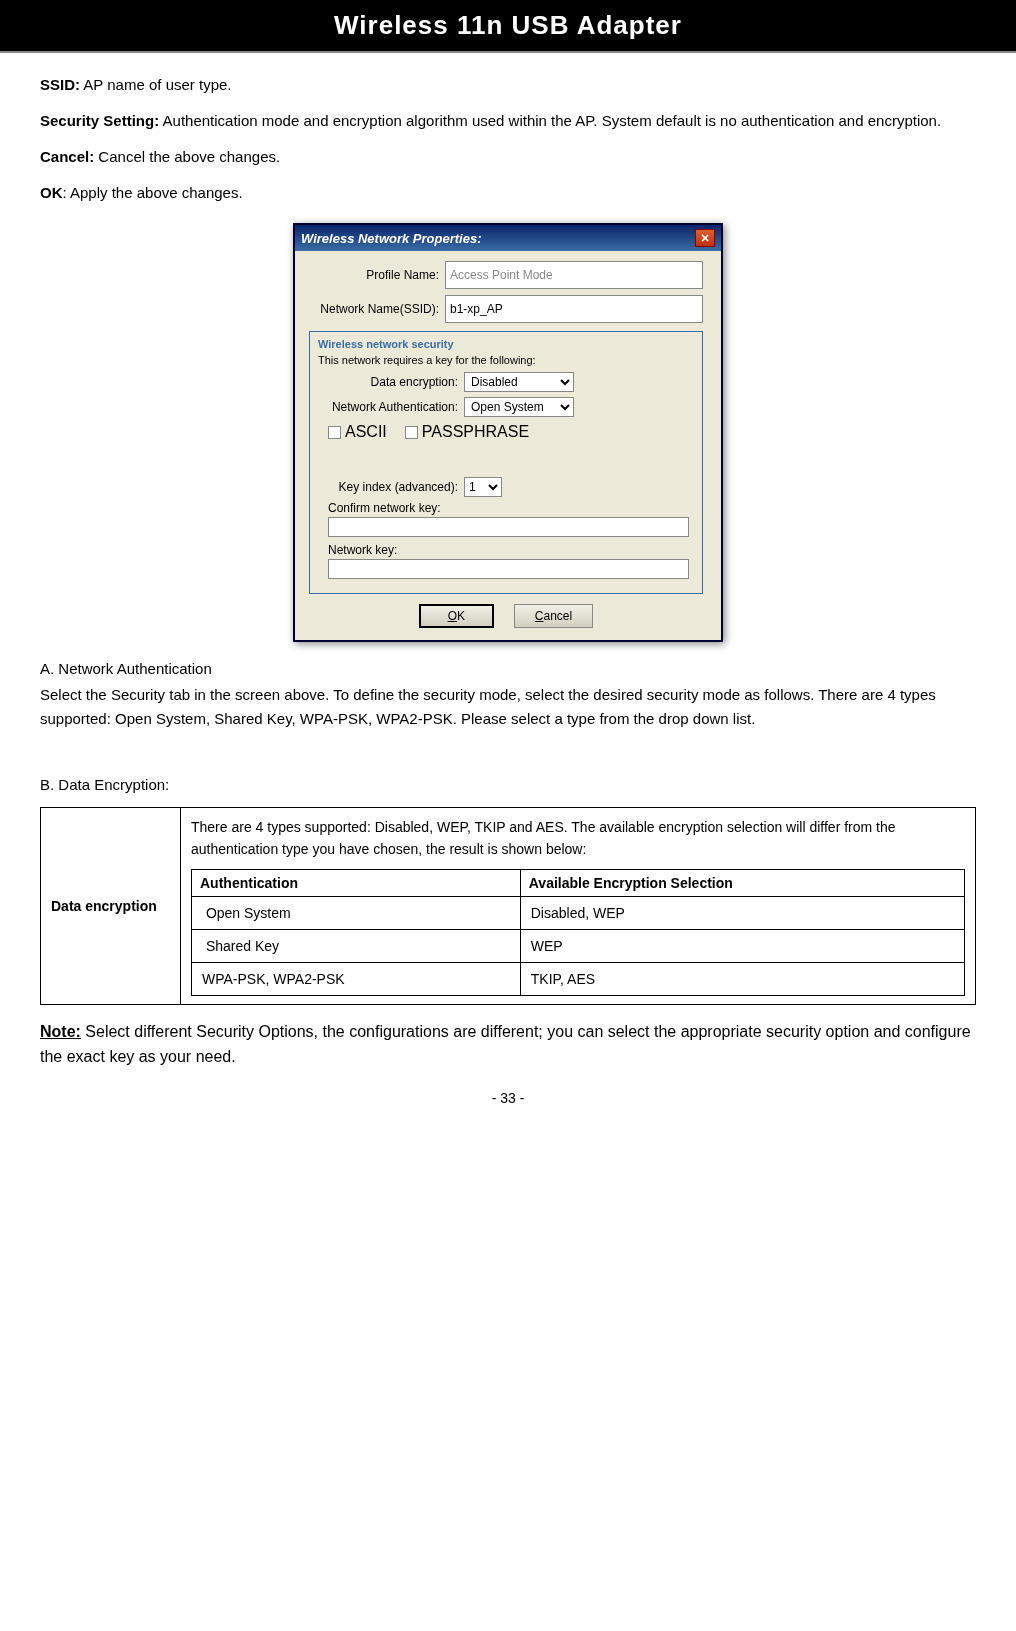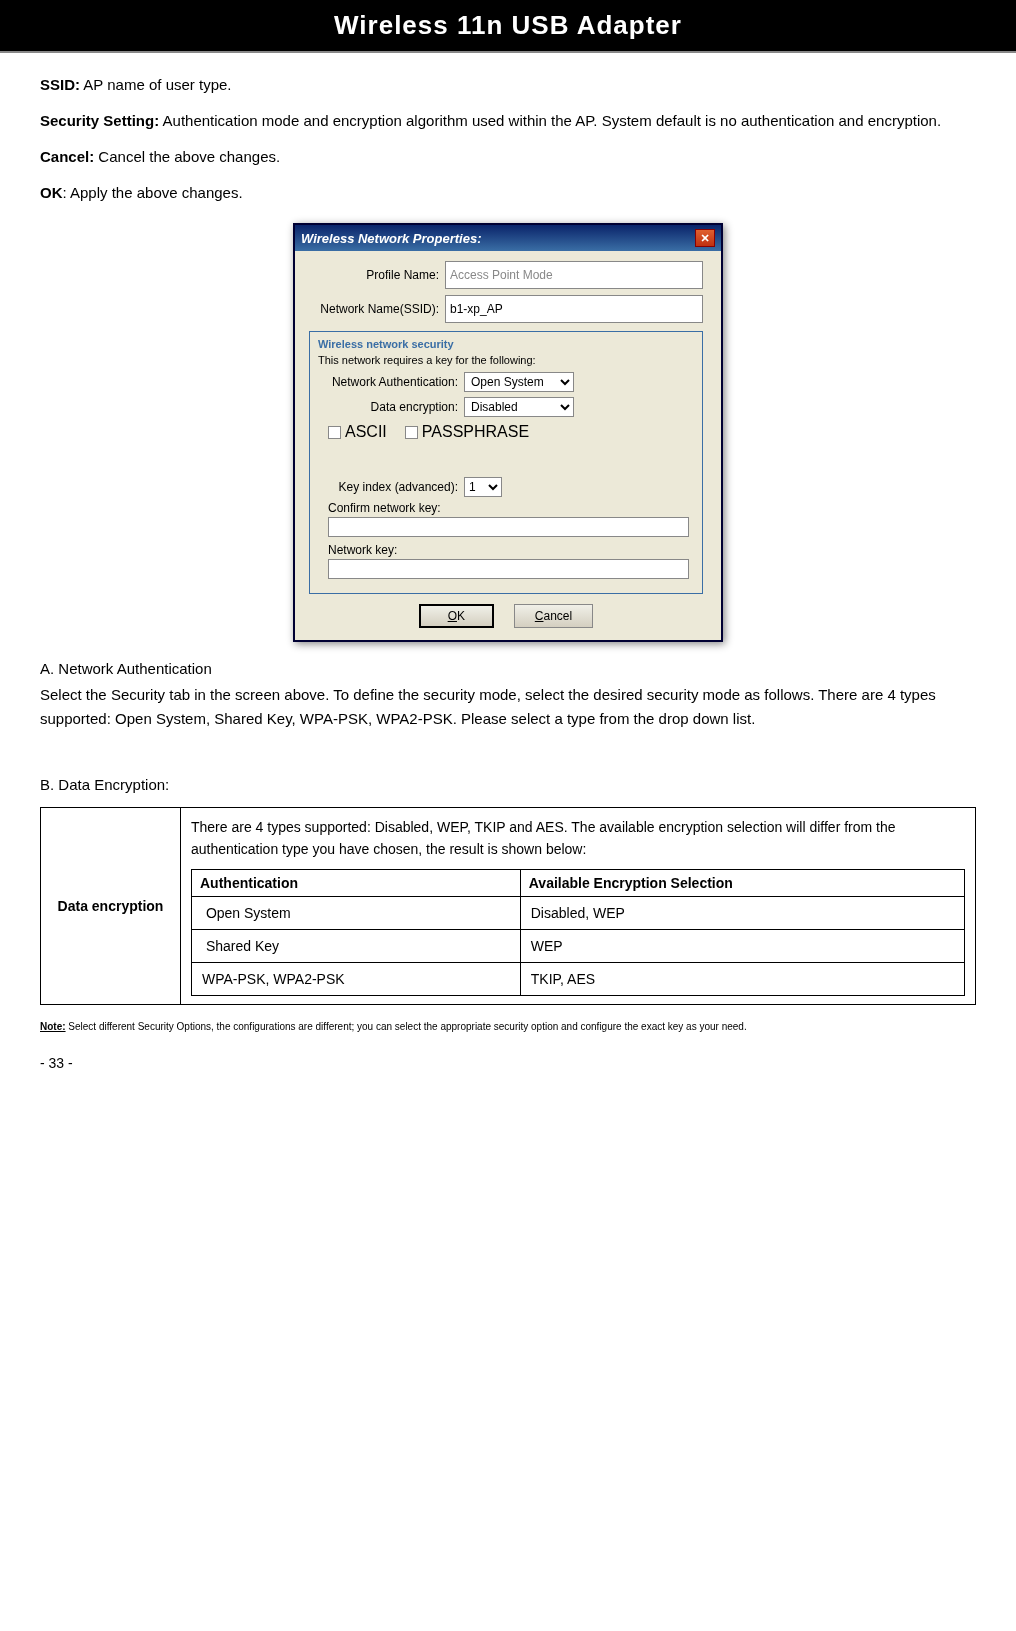--- a/index.html
+++ b/index.html
@@ -257,40 +257,39 @@
       border: 1px solid #000;
       font-size: 14px;
       margin: 14px 0;
     }
     .outer-table td {
       border: 1px solid #000;
       padding: 8px 10px;
       vertical-align: middle;
     }
     .outer-table .row-label {
-      text-align: center;
       width: 140px;
       font-weight: bold;
       vertical-align: middle;
     }
 
     .note-para {
       margin-top: 10px;
-      font-size: 10px;
+      font-size: 16px;
       line-height: 1.6;
     }
     .note-para b {
       font-weight: bold;
     }
     .note-para u {
       text-decoration: underline;
     }
 
     .page-number {
-      text-align: left;
+      text-align: center;
       margin-top: 20px;
       font-size: 14px;
     }
   </style>
 </head>
 <body>
 
 <div class="page-header">
   <h1>Wireless 11n USB Adapter</h1>
 </div>
@@ -334,30 +333,30 @@
         <div class="dialog-row">
           <span class="dialog-label">Network Name(SSID):</span>
           <input class="dialog-input dialog-input-filled" type="text" value="b1-xp_AP" style="">
         </div>
 
         <div class="dialog-section-box">
           <div class="dialog-section-label">Wireless network security</div>
           <div class="dialog-section-desc">This network requires a key for the following:</div>
 
           <div class="dialog-select-row">
+            <span class="dialog-select-label">Data encryption:</span>
+            <select class="dialog-select">
+              <option>Disabled</option>
+            </select>
+          </div>
+
+          <div class="dialog-select-row">
             <span class="dialog-select-label">Network Authentication:</span>
             <select class="dialog-select">
               <option>Open System</option>
-            </select>
-          </div>
-
-          <div class="dialog-select-row">
-            <span class="dialog-select-label">Data encryption:</span>
-            <select class="dialog-select">
-              <option>Disabled</option>
             </select>
           </div>
 
           <div class="dialog-checkboxes">
             <label class="dialog-checkbox-label">
               <div class="dialog-checkbox"></div>
               <span>ASCII</span>
             </label>
             <label class="dialog-checkbox-label">
               <div class="dialog-checkbox"></div>

